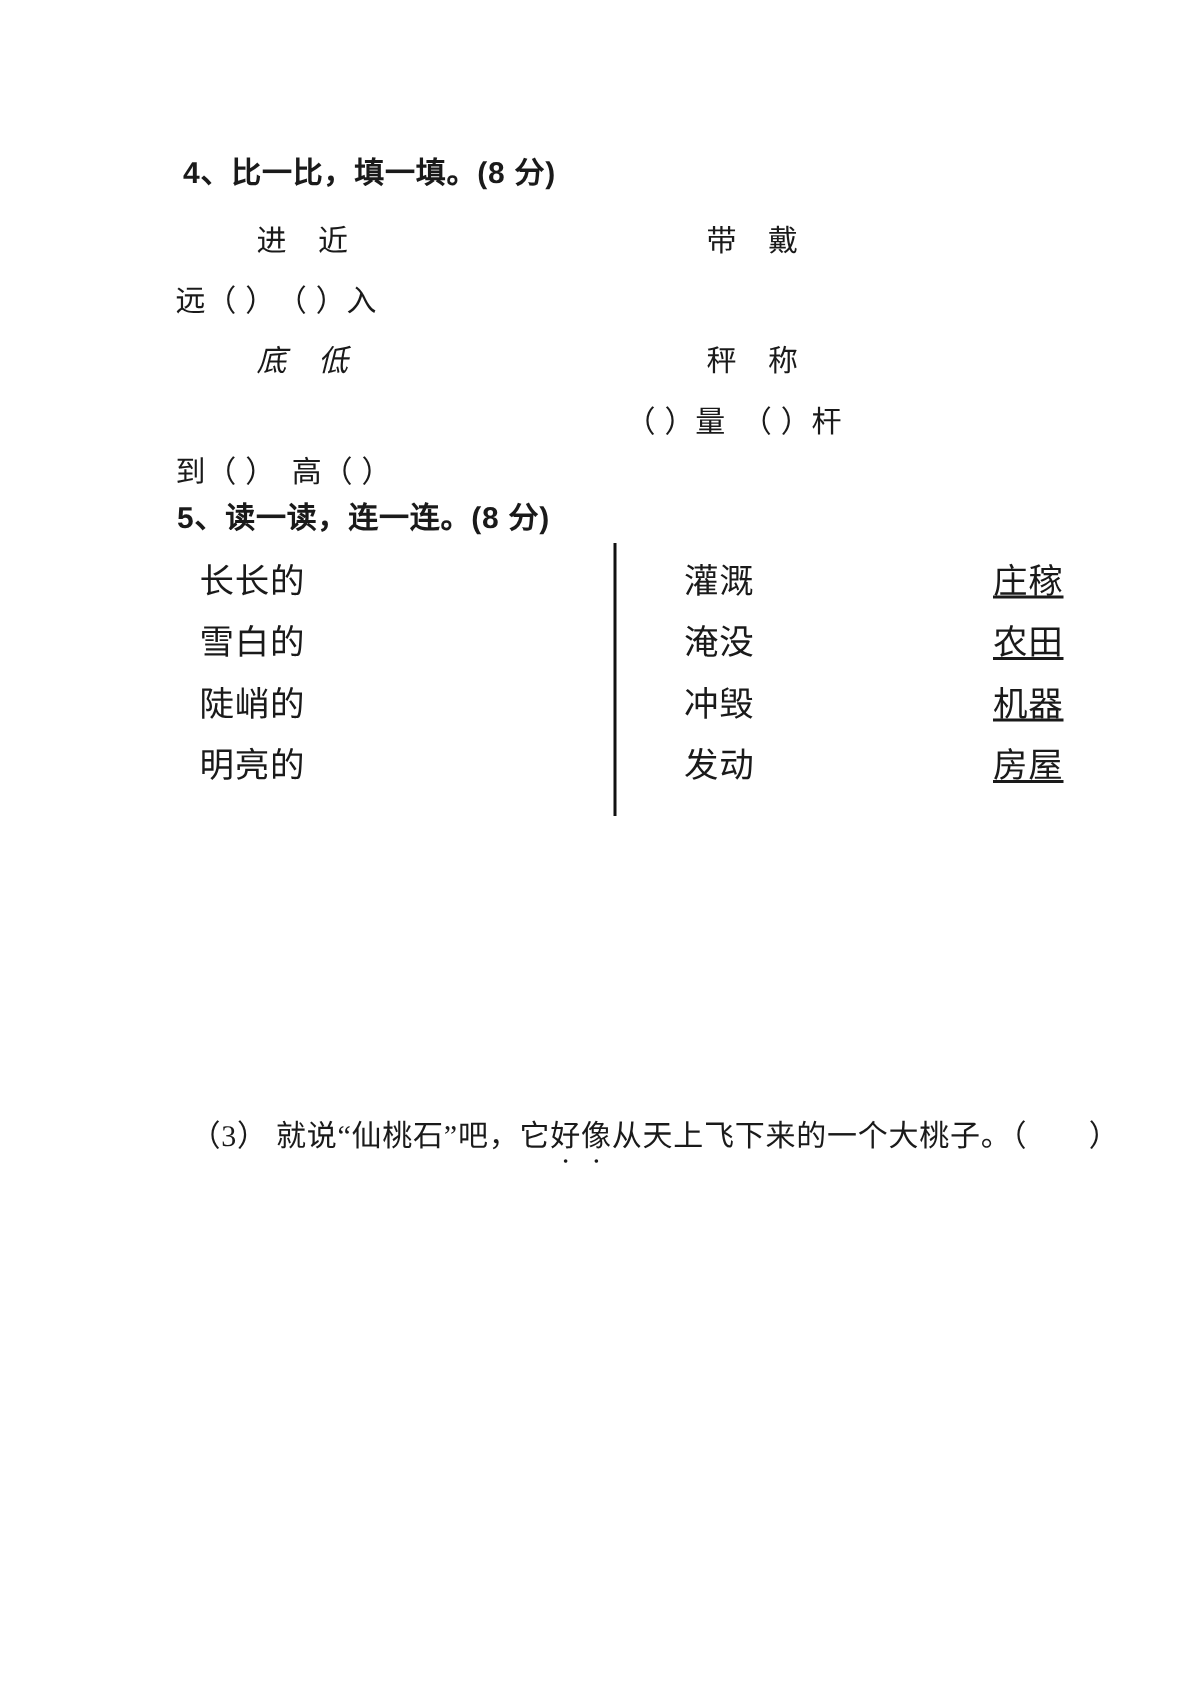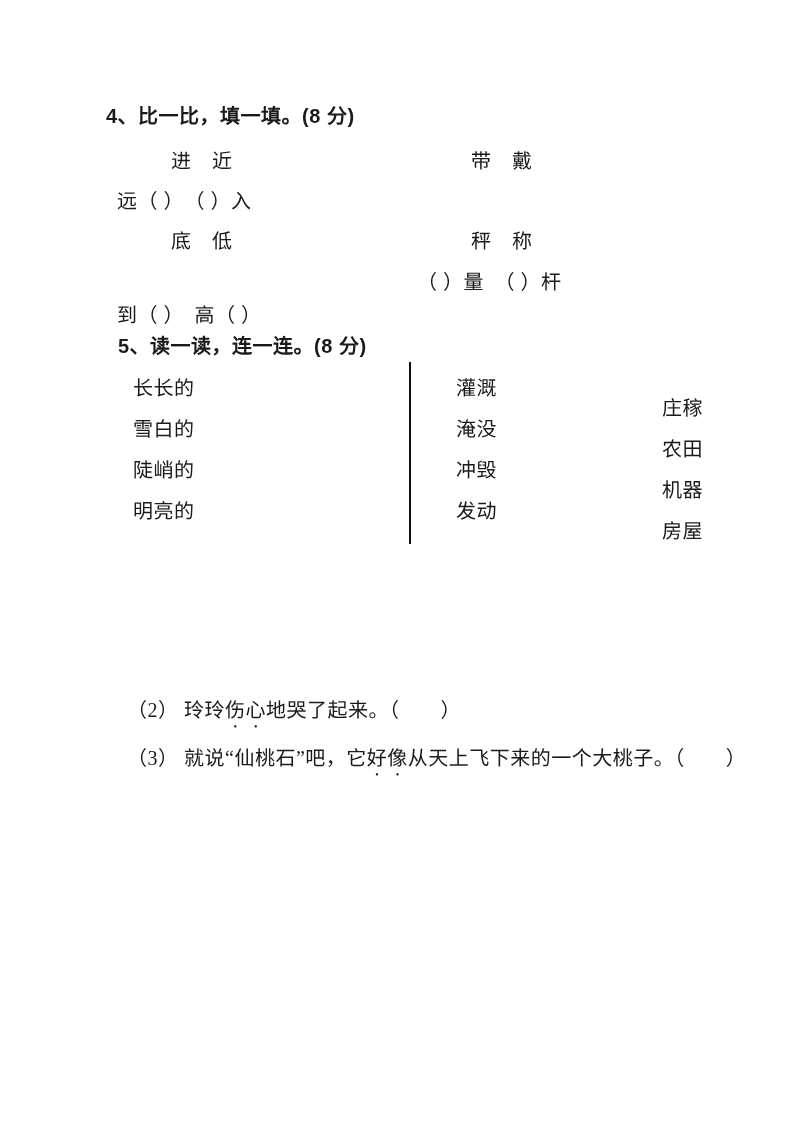--- a/index.html
+++ b/index.html
@@ -34,21 +34,21 @@
     line-height: 24px;
     white-space: pre;
     letter-spacing: 0.5px;
   }
   
   .q5-col {
     position: absolute;
     display: flex;
     flex-direction: column;
     row-gap: 21px;
-    font-size: 20px;
+    font-size: 23px;
     letter-spacing: 0.5px;
   }
   .q5-col .word {
     height: 20px;
     line-height: 20px;
     white-space: pre;
   }
   .vdivider {
     position: absolute;
     left: 409px;
@@ -63,28 +63,28 @@
     -webkit-text-emphasis-position: under;
     text-emphasis: filled dot #1a1a1a;
     text-emphasis-position: under right;
   }
 </style>
 </head>
 <body>
 
 <div class="page">
 
-  <div class="qtitle" style="left:106px; top:104px;">4、比一比，填一填。(8 分)</div>
+  <div class="qtitle" style="left:122px; top:104px;">4、比一比，填一填。(8 分)</div>
 
   <div class="run" style="left:171px; top:149px;">进　近</div>
   <div class="run" style="left:471px; top:149px;">带　戴</div>
 
   <div class="run" style="left:117px; top:189px;">远（ ）　（ ）入</div>
 
-  <div class="run" style="left:171px; top:229px;">底　低</div>
+  <div class="run" style="left:171px; top:229px;font-style:italic;">底　低</div>
   <div class="run" style="left:471px; top:229px;">秤　称</div>
 
   <div class="run" style="left:117px; top:270px;margin-top:33px;">到（ ）　高（ ）</div>
   <div class="run" style="left:417px; top:270px;">（ ）量　（ ）杆</div>
 
   <div class="qtitle" style="left:118px; top:334px;">5、读一读，连一连。(8 分)</div>
 
   <div class="vdivider"></div>
 
   <div class="q5-col" style="left:133px; top:378px;">
@@ -95,30 +95,27 @@
   </div>
 
 
   <div class="q5-col" style="left:456px; top:378px;">
     <div class="word">灌溉</div>
     <div class="word">淹没</div>
     <div class="word">冲毁</div>
     <div class="word">发动</div>
   </div>
 
-  <div class="q5-col" style="left:662px; top:398px;">
+  <div class="q5-col" style="left:662px; top:378px;text-decoration:underline;">
     <div class="word">庄稼</div>
     <div class="word">农田</div>
     <div class="word">机器</div>
     <div class="word">房屋</div>
   </div>
 
 
 
-  <div class="run" style="left:105px; top:674px;">
-    <span>（2） 玲玲</span><span class="emph">伤心</span><span>地哭了起来。（　　）</span>
-  </div>
 
   <div class="run" style="left:105px; top:722px;">
     <span>（3） 就说“仙桃石”吧，它</span><span class="emph">好像</span><span>从天上飞下来的一个大桃子。（　　）</span>
   </div>
 
 </div>
 
 </body></html>

